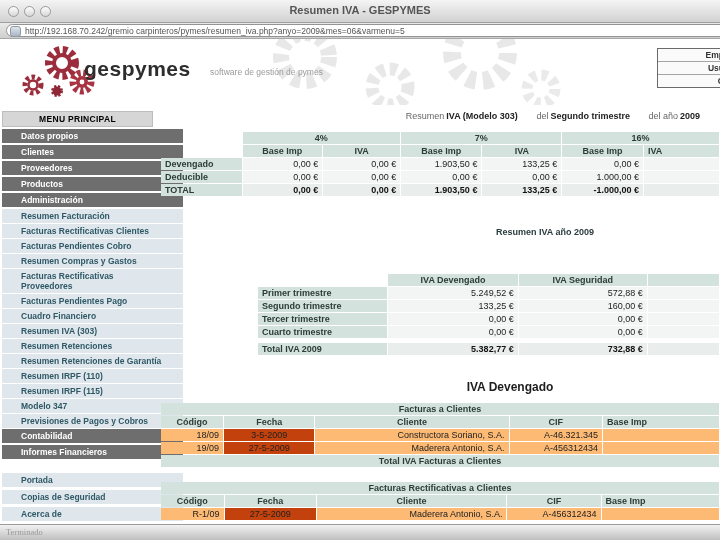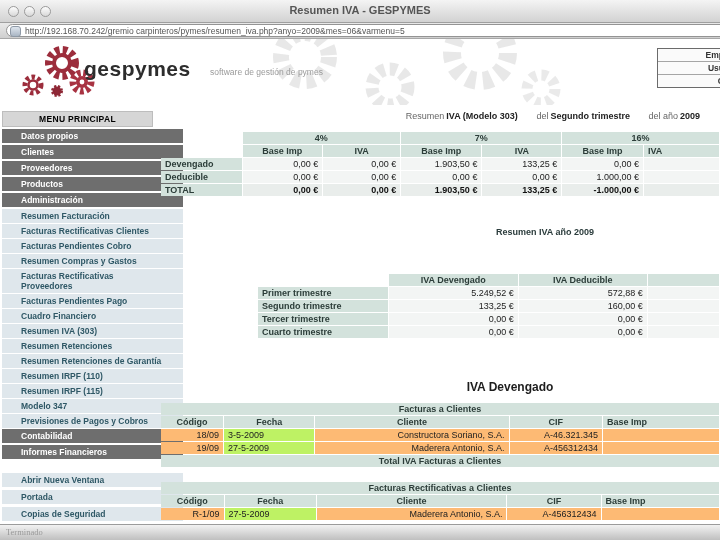--- a/index.html
+++ b/index.html
@@ -71,21 +71,21 @@
     font-size:9px;color:#333;z-index:2;position:absolute;}
   table.tbl td{height:12px;padding:0 4px;vertical-align:middle;overflow:hidden;white-space:nowrap;}
   td.hd{background:#d3e2dc;font-weight:bold;text-align:center;color:#2c3d39;}
   td.hd-cut{background:#d3e2dc;font-weight:bold;text-align:left;color:#2c3d39;padding-left:24px;}
   td.hd-cut2{background:#d3e2dc;font-weight:bold;text-align:left;color:#2c3d39;padding-left:1px;}
   td.lbl{background:#d3e2dc;font-weight:bold;text-align:left;color:#2c3d39;}
   td.val{background:#f3f5f4;text-align:right;color:#222;}
   td.valb{background:#e9edeb;text-align:right;color:#111;font-weight:bold;}
   td.blank{background:transparent;}
   td.cl{background:#fdba74;text-align:right;color:#222;}
-  td.cr{background:#bef264;text-align:left;color:#222;}
+  td.cr{background:#c2410c;text-align:center;color:#222;}
   td.span-hd{background:#d3e2dc;font-weight:bold;text-align:center;color:#2c3d39;}
   tr.sp td{height:3px;background:transparent;padding:0;}
   .t303{left:160px;top:92px;}
   .tq{left:257px;top:234px;}
   .tfc{left:160px;top:363px;}
   .tfr{left:160px;top:442px;}
   
   .statusbar{position:absolute;left:0;bottom:0;width:720px;height:15px;z-index:10;
     background:linear-gradient(#f2f2f2,#bfbfbf);border-top:1px solid #9b9b9b;}
   .status-text{position:absolute;left:6px;top:2px;font-size:8.5px;color:#9a9a9a;font-family:Liberation Serif, serif;}
@@ -156,21 +156,20 @@
       <div class="side-item light">Resumen IVA (303)</div>
       <div class="side-item light">Resumen Retenciones</div>
       <div class="side-item light">Resumen Retenciones de Garantía</div>
       <div class="side-item light">Resumen IRPF (110)</div>
       <div class="side-item light">Resumen IRPF (115)</div>
       <div class="side-item light">Modelo 347</div>
       <div class="side-item light">Previsiones de Pagos y Cobros</div>
       <div class="side-item dark">Contabilidad</div>
       <div class="side-item dark">Informes Financieros</div>
       <div class="side-sp1"></div>
-      <div class="side-item light wide">Abrir Nueva Ventana</div>
       <div class="side-item light wide">Portada</div>
       <div class="side-item light wide">Copias de Seguridad</div>
       <div class="side-item light wide">Acerca de</div>
 
     </div>
 
     <div class="h303">
       <span>Resumen</span><b>IVA (Modelo 303)</b>
       <span>del</span><b>Segundo trimestre</b>
       <span>del año</span><b>2009</b>
@@ -238,21 +237,21 @@
       <colgroup>
           <col style="width:142px">
           <col style="width:146px">
           <col style="width:146px">
           <col style="width:90px">
         </colgroup>
       <tbody>
           <tr>
         <td class="blank"></td>
         <td class="hd">IVA Devengado</td>
-        <td class="hd">IVA Deducible</td>
+        <td class="hd">IVA Seguridad</td>
         <td class="hd"></td>
       </tr>
       <tr>
         <td class="lbl">Primer trimestre</td>
         <td class="val">5.249,52 €</td>
         <td class="val">572,88 €</td>
         <td class="val"></td>
       </tr>
       <tr>
         <td class="lbl">Segundo trimestre</td>
@@ -268,20 +267,26 @@
       </tr>
       <tr>
         <td class="lbl">Cuarto trimestre</td>
         <td class="val">0,00 €</td>
         <td class="val">0,00 €</td>
         <td class="val"></td>
       </tr>
       <tr class="sp">
             <td colspan="4"></td>
           </tr>
+      <tr>
+        <td class="lbl">Total IVA 2009</td>
+        <td class="valb">5.382,77 €</td>
+        <td class="valb">732,88 €</td>
+        <td class="valb"></td>
+      </tr>
     </tbody>
       </table>
 
     <div class="h-dev">IVA Devengado</div>
 
     <table class="tbl tfc">
       <colgroup>
           <col style="width:77px">
           <col style="width:117px">
           <col style="width:244px">

